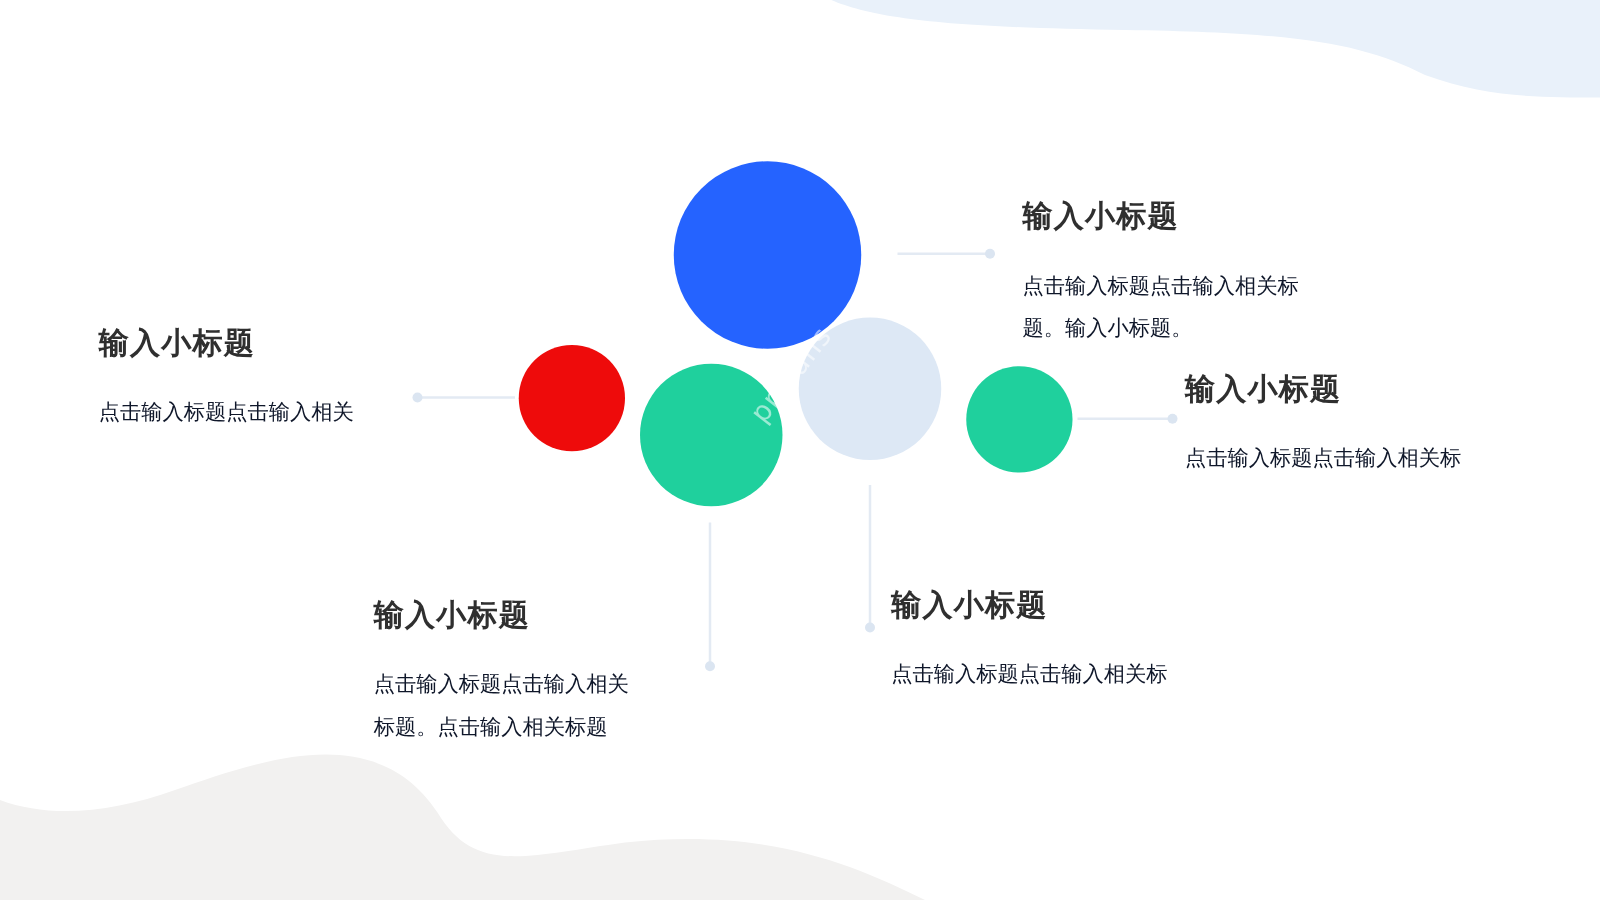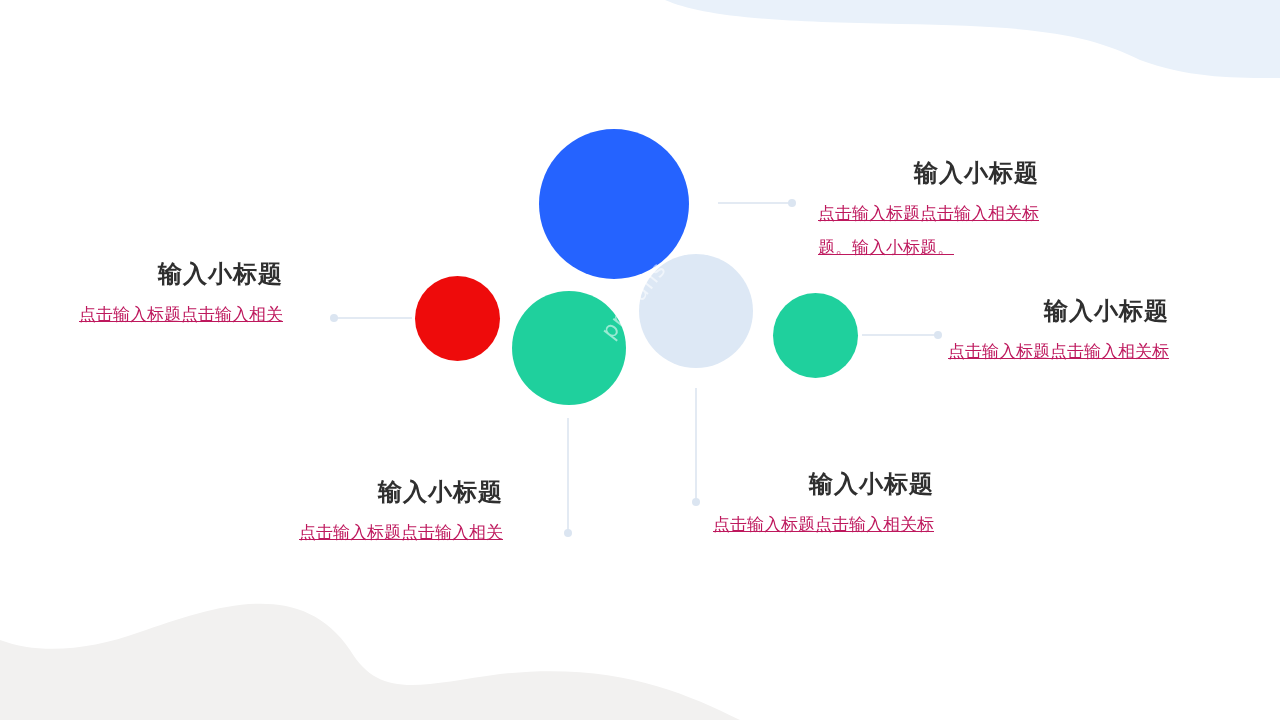--- a/index.html
+++ b/index.html
@@ -43,29 +43,27 @@
       color: #333333;
     }
     .block .title {
       font-family: "DejaVu Serif", "Liberation Serif", serif;
       font-weight: bold;
       font-size: 24px;
       line-height: 30px;
       color: #2f2f2f;
       letter-spacing: 1px;
       white-space: nowrap;
-      text-align: right;
     }
     .block .desc {
-      margin-top: 8px;
+      margin-top: 24px;
       font-size: 17px;
       line-height: 34px;
-      color: #be185d;
+      color: #0f172a;
       white-space: nowrap;
-      text-decoration: underline;
     }
     .watermark {
       position: absolute;
       left: 596px;
       top: 328px;
       font-family: "DejaVu Sans", sans-serif;
       font-size: 22px;
       color: rgba(255,255,255,0.55);
       transform: rotate(-52deg);
       transform-origin: left top;
@@ -125,20 +123,21 @@
     <div class="title">输入小标题</div>
     <div class="desc">
       <div>点击输入标题点击输入相关标</div>
     </div>
   </div>
 
   <div class="block" style="left:299px; top:477px;">
     <div class="title">输入小标题</div>
     <div class="desc">
       <div>点击输入标题点击输入相关</div>
+      <div>标题。点击输入相关标题</div>
     </div>
   </div>
 
   <div class="block" style="left:713px; top:469px;">
     <div class="title">输入小标题</div>
     <div class="desc">
       <div>点击输入标题点击输入相关标</div>
     </div>
   </div>
 

